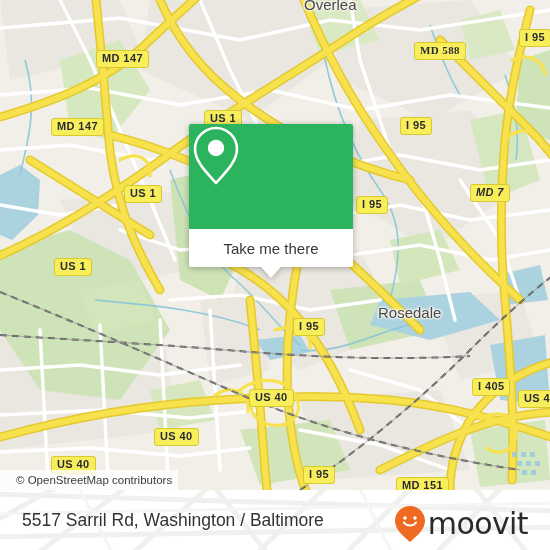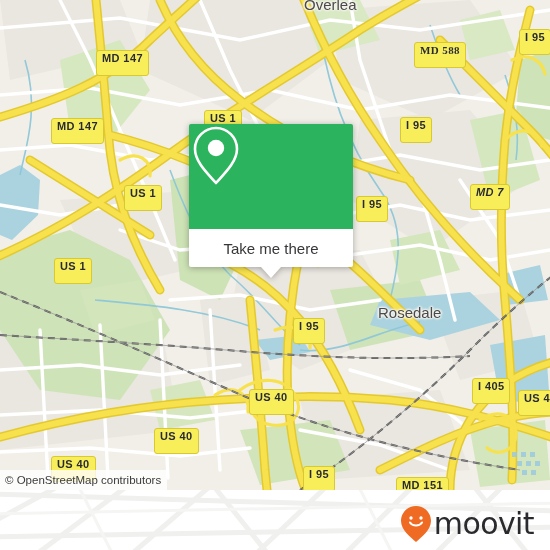--- a/index.html
+++ b/index.html
@@ -20,21 +20,21 @@
   
   .shield{
     position:absolute;
     background:#f7ee5a;
     border:1.5px solid #d8c832;
     border-radius:3px;
     color:#2b2b23;
     font-size:11px;
     font-weight:bold;
     letter-spacing:0.4px;
-    padding:1px 5px 10px 5px;
+    padding:1px 5px 2px 5px;
     line-height:13px;
     white-space:nowrap;
     box-sizing:border-box;
     text-shadow:0 0 1px rgba(255,255,255,.4);
   }
   
   .place{
     position:absolute;
     color:#4a4a4a;
     font-size:15px;
@@ -65,38 +65,38 @@
     border-left:10px solid transparent;
     border-right:10px solid transparent;
     border-top:11px solid #ffffff;
   }
 
   
   .attrib{
     position:absolute;left:0;bottom:0;height:20px;
     background:rgba(255,255,255,.78);
     display:flex;align-items:center;
-    padding:0 6px 0 5px;
+    padding:0 6px 0 16px;
     font-size:11.5px;color:#3b3b3b;
     white-space:nowrap;
   }
 
   
   .footer{
     position:absolute;left:0;top:490px;width:550px;height:60px;
     background:#ffffff;overflow:hidden;
     display:flex;align-items:center;
   }
   .footer .wm{position:absolute;left:0;top:-1px;opacity:1;}
   .addr{
     position:relative;z-index:2;
     margin-left:22px;color:#333336;font-size:17.5px;white-space:nowrap;
   }
   .brand{
-    position:absolute;right:16px;top:50%;margin-top:-15px;
+    position:absolute;right:22px;top:50%;margin-top:-15px;
     display:flex;align-items:center;z-index:2;justify-content:flex-end;
   }
   .brand-text{
     color:#2a2a2e;font-size:30px;letter-spacing:-0.6px;line-height:30px;
     margin-left:2px;font-family:"DejaVu Sans","Liberation Sans",sans-serif;
   }
 </style>
 </head>
 <body>
 
@@ -319,20 +319,21 @@
         <path d="M200 -20 L280 80"></path>
         <path d="M460 -20 L540 80"></path>
       </g>
       <g stroke="#f5f5f3" stroke-width="3" fill="none">
         <path d="M-10 25 L560 14"></path>
         <path d="M70 -20 L120 80"></path>
         <path d="M350 -20 L400 80"></path>
       </g>
     </svg>
 
+    <div class="addr">5517 Sarril Rd, Washington / Baltimore</div>
 
     <div class="brand">
       <svg width="32" height="38" viewBox="0 0 32 38">
         <path d="M16 1 C7.7 1 1 7.7 1 16 C1 25 11 32.5 16 37 C21 32.5 31 25 31 16 C31 7.7 24.3 1 16 1 Z" fill="#ef6a23"></path>
         <circle cx="11" cy="13" r="1.7" fill="#ffffff"></circle>
         <circle cx="21" cy="13" r="1.7" fill="#ffffff"></circle>
         <path d="M10 17.5 C12.5 21.5, 19.5 21.5, 22 17.5" fill="none" stroke="#ffffff" stroke-width="2.1" stroke-linecap="round"></path>
       </svg>
       <span class="brand-text">moovit</span>
     </div>

